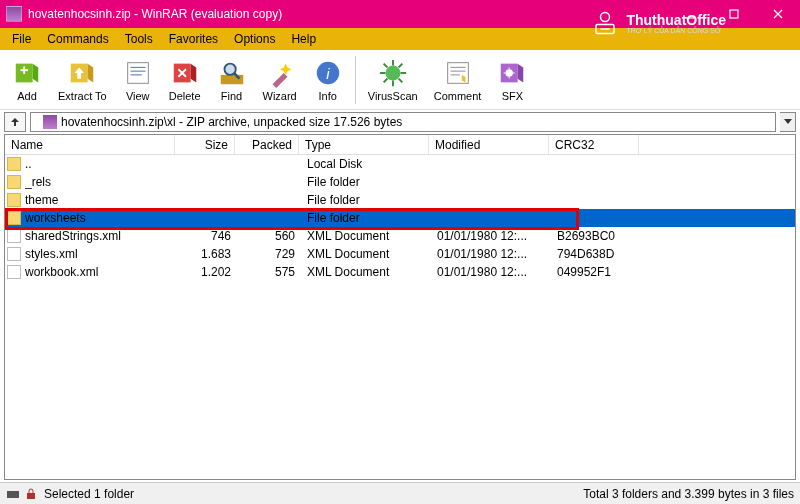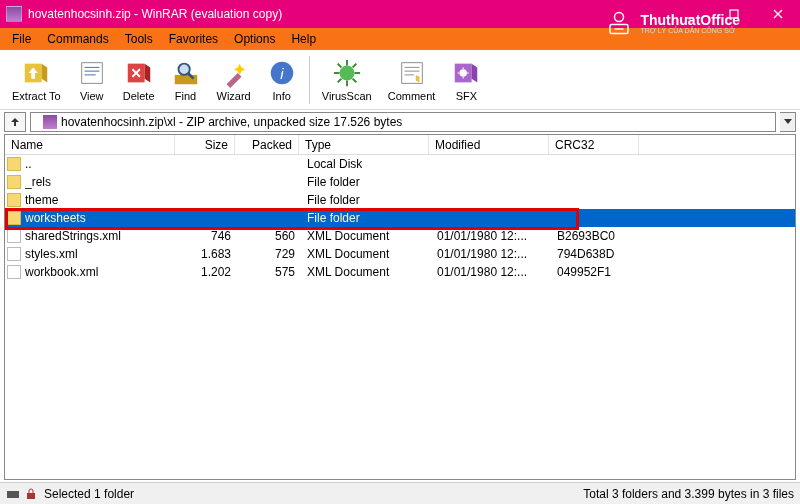--- a/index.html
+++ b/index.html
@@ -4,21 +4,21 @@
 <style>
   * { box-sizing: border-box; margin: 0; padding: 0; font-family: "Segoe UI", Tahoma, sans-serif; }
   body { width: 800px; height: 504px; background: #fff; position: relative; overflow: hidden; }
 
   .titlebar { height: 28px; background: #e6007a; color: #ffffff; display: flex; align-items: center; font-size: 12px; }
   .titlebar .icon { width: 16px; height: 16px; margin: 0 6px; background: linear-gradient(#8b4ba0,#c07fd0); border: 1px solid rgba(255,255,255,.3); }
   .titlebar .title { flex: 1; }
   .titlebar .btn { width: 44px; height: 28px; display: flex; align-items: center; justify-content: center; }
   .titlebar .btn svg { stroke: #fff; stroke-width: 1.2; fill: none; }
 
-  .menubar { height: 22px; background: #f97316; display: flex; align-items: center; font-size: 12px; padding: 0 4px; }
+  .menubar { height: 22px; background: #eab308; display: flex; align-items: center; font-size: 12px; padding: 0 4px; }
   .menubar .mitem { padding: 2px 8px; }
 
   .toolbar { height: 60px; background: #fff; display: flex; align-items: center; padding: 2px 4px; gap: 0; border-bottom: 1px solid #ddd; }
   .tbtn { display: flex; flex-direction: column; align-items: center; justify-content: center; padding: 2px 8px; font-size: 11px; height: 56px; min-width: 44px; }
   .tbtn .tico { width: 30px; height: 30px; margin-bottom: 2px; }
   .tsep { width: 1px; height: 48px; background: #ccc; margin: 0 4px; }
 
   .pathbar { height: 24px; display: flex; align-items: center; padding: 0 4px; gap: 4px; }
   .upbtn { width: 22px; height: 20px; border: 1px solid #888; background: #f6f6f6; display: flex; align-items: center; justify-content: center; }
   .pathinput { flex: 1; height: 20px; border: 1px solid #888; background: #fff; display: flex; align-items: center; font-size: 12px; padding: 0 12px; gap: 4px; }
@@ -37,29 +37,29 @@
 
   .rows { font-size: 12px; }
   .row { height: 18px; display: flex; align-items: center; padding: 0 2px; }
   .row .fico { width: 14px; height: 14px; margin-right: 4px; flex-shrink: 0; }
   .row .c-name { width: 152px; overflow: hidden; white-space: nowrap; }
   .row .c-size { width: 60px; text-align: right; padding-right: 6px; }
   .row .c-packed { width: 64px; text-align: right; padding-right: 6px; }
   .row .c-type { width: 130px; padding-left: 6px; }
   .row .c-mod { width: 120px; padding-left: 6px; }
   .row .c-crc { width: 90px; padding-left: 6px; }
-  .row.selected { background: #0066cc; color: #fef9c3; }
+  .row.selected { background: #0066cc; color: #000000; }
 
   .highlight-box { position: absolute; border: 3px solid #e00000; pointer-events: none; }
 
   .statusbar { position: absolute; bottom: 0; left: 0; right: 0; height: 22px; border-top: 1px solid #ccc; background: #f0f0f0; display: flex; align-items: center; font-size: 12px; padding: 0 6px; gap: 6px; }
   .statusbar .seg { display: flex; align-items: center; gap: 4px; }
   .statusbar .spacer { flex: 1; }
 
-  .watermark { position: absolute; top: 8px; right: 60px; display: flex; align-items: center; gap: 6px; color: #fff; font-size: 14px; pointer-events: none; }
+  .watermark { position: absolute; top: 8px; right: 74px; display: flex; align-items: center; gap: 6px; color: #fff; font-size: 14px; pointer-events: none; }
   .watermark .wico { width: 30px; height: 30px; }
   .watermark .wtext { display: flex; flex-direction: column; line-height: 1; }
   .watermark .wtext .sub { font-size: 7px; color: #cde; }
 
   
   .ico-folder { background: #f7d774; border: 1px solid #d8b84a; }
   .ico-folderup { background: #f7d774; border: 1px solid #d8b84a; position: relative; }
   .ico-file { background: #fff; border: 1px solid #bbb; }
 </style>
 </head>
@@ -89,20 +89,29 @@
 <div class="menubar" id="menubar">
     <div class="mitem">File</div>
     <div class="mitem">Commands</div>
     <div class="mitem">Tools</div>
     <div class="mitem">Favorites</div>
     <div class="mitem">Options</div>
     <div class="mitem">Help</div>
   </div>
 
 <div class="toolbar" id="toolbar">
+    <div class="tbtn">
+      <svg viewBox="0 0 32 32" class="tico">
+        <path d="M4 6h18v20H4z" fill="#7b2"></path>
+        <path d="M22 6l6 4v16l-6-4z" fill="#5a1"></path>
+        <rect x="9" y="12" width="8" height="2" fill="#fff"></rect>
+        <rect x="12" y="9" width="2" height="8" fill="#fff"></rect>
+      </svg>
+      <span>Add</span>
+    </div>
     <div class="tbtn">
       <svg viewBox="0 0 32 32" class="tico">
         <path d="M4 6h18v20H4z" fill="#e8c23a"></path>
         <path d="M22 6l6 4v16l-6-4z" fill="#c79a1f"></path>
         <path d="M13 10l-5 6h3v6h4v-6h3z" fill="#fff"></path>
       </svg>
       <span>Extract To</span>
     </div>
     <div class="tbtn">
       <svg viewBox="0 0 32 32" class="tico">

